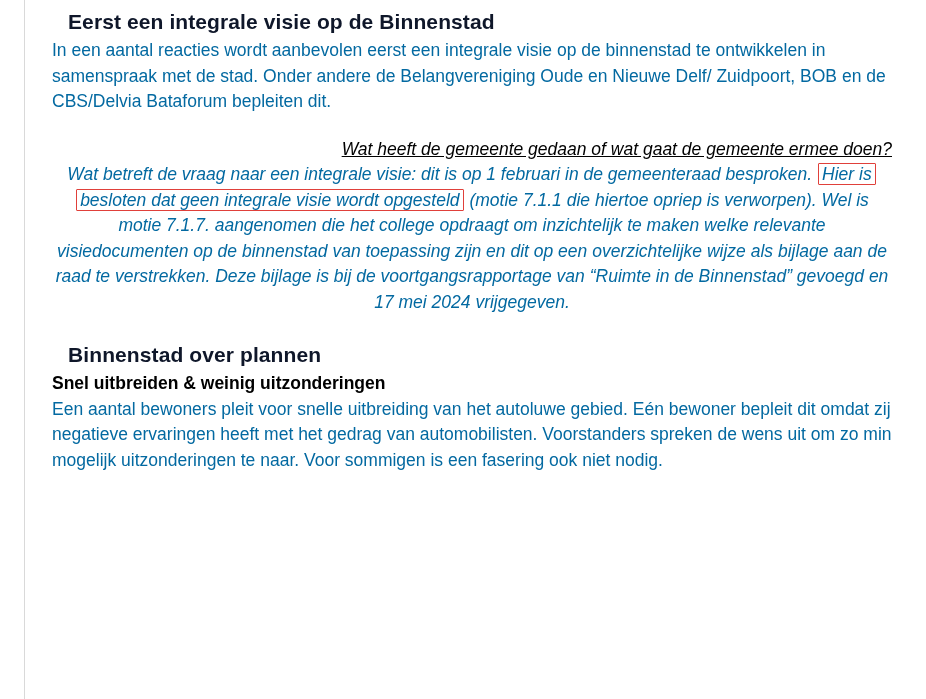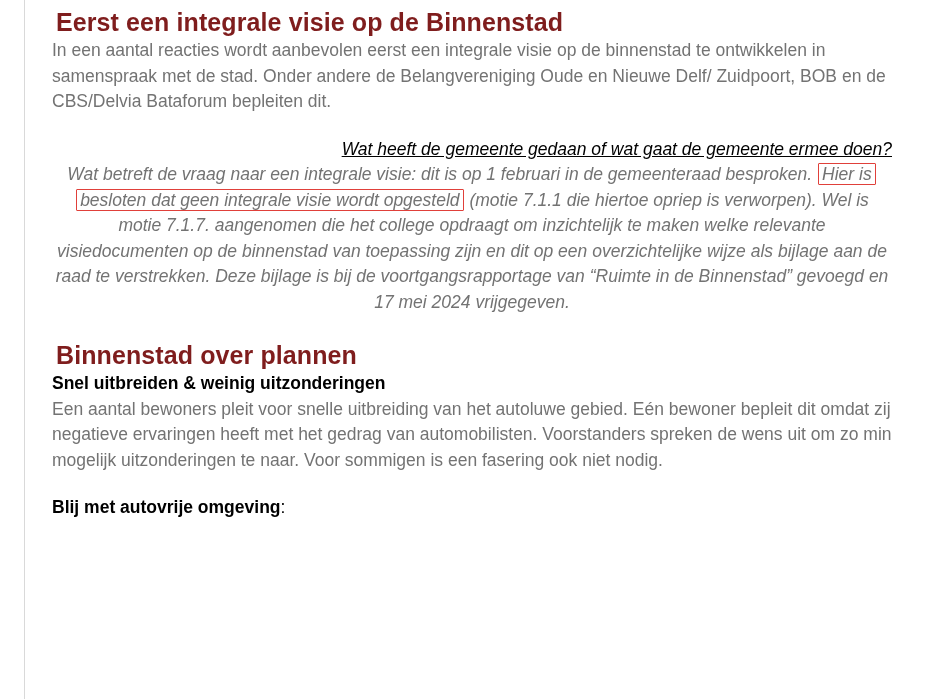--- a/index.html
+++ b/index.html
@@ -23,32 +23,32 @@
     height: 699px;
     background: #d9d9d9;
   }
   .page {
     position: absolute;
     left: 52px;
     top: 8px;
     width: 840px;
   }
   h2.section-heading {
-    font-size: 25px;
+    font-size: 21px;
     line-height: 28px;
     font-weight: bold;
-    color: #7f1d1d;
-    margin: 0 0 2px 4px;
+    color: #0f172a;
+    margin: 0 0 2px 16px;
     letter-spacing: 0.1px;
   }
   p.body-text {
     font-size: 17.5px;
     line-height: 25.5px;
     margin: 0;
-    color: #737373;
+    color: #0369a1;
   }
   p.body-text.italic {
     font-style: italic;
   }
   .underline-q {
     font-style: italic;
     text-decoration: underline;
     font-size: 17.5px;
     line-height: 25.5px;
     margin: 0;
@@ -96,16 +96,15 @@
   <div class="gap-lg"></div>
 
   <h2 class="section-heading">Binnenstad over plannen</h2>
 
   <p class="sub-heading">Snel uitbreiden &amp; weinig uitzonderingen</p>
 
   <p class="body-text">Een aantal bewoners pleit voor snelle uitbreiding van het autoluwe gebied. Eén bewoner bepleit dit omdat zij negatieve ervaringen heeft met het gedrag van automobilisten. Voorstanders spreken de wens uit om zo min mogelijk uitzonderingen te naar. Voor sommigen is een fasering ook niet nodig.</p>
 
   <div class="gap-md"></div>
 
-  <p class="sub-heading"><span>Blij met autovrije omgeving</span><span style="font-weight:normal;">:</span></p>
 
 
 </div>
 
 </body></html>

